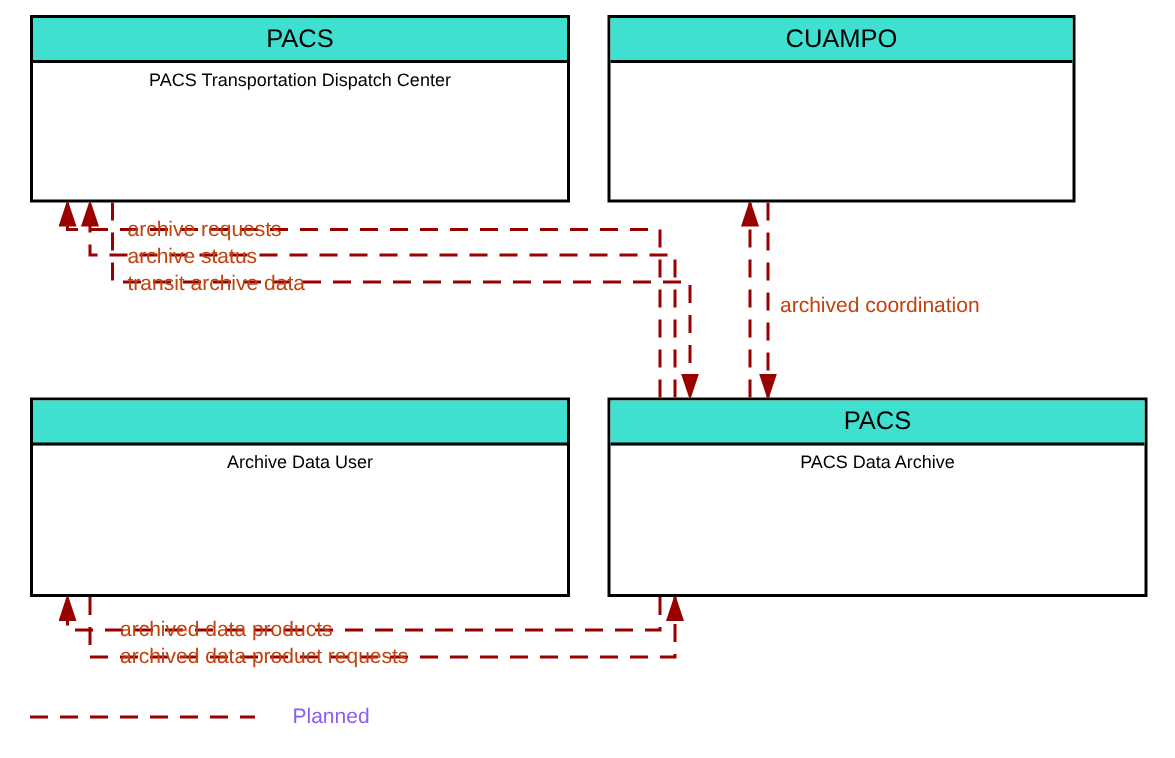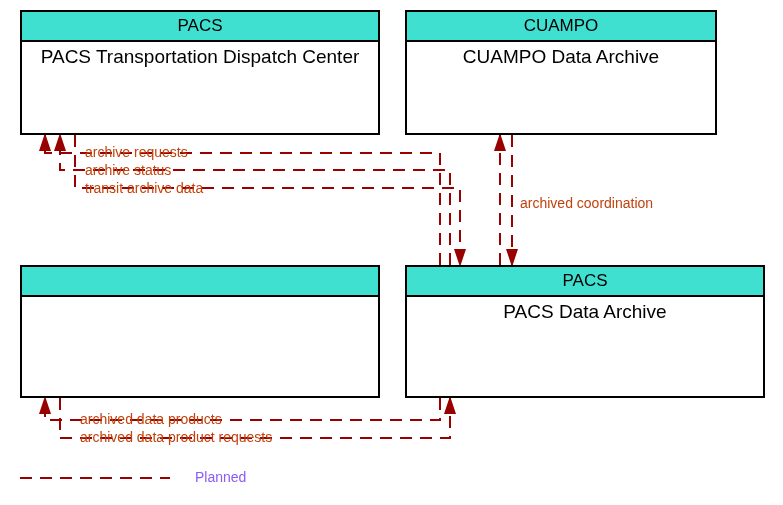--- a/index.html
+++ b/index.html
@@ -20,21 +20,21 @@
   .box-header {
     background: #40E0D0;
     text-align: center;
     font-size: 17px;
     padding: 4px 12px;
     border-bottom: 2px solid black;
     box-sizing: border-box;
   }
   .box-title {
     text-align: center;
-    font-size: 19px;
+    font-size: 12px;
     padding: 4px 0;
   }
   .flow-label {
     position: absolute;
     color: #c2410c;
     font-size: 14px;
     white-space: nowrap;
   }
   .legend-label {
     position: absolute;
@@ -68,25 +68,25 @@
   <path d="M 20 478 L 170 478" stroke="#990000" stroke-width="2" stroke-dasharray="12,8" fill="none"></path>
 </svg>
 
 <div class="box" style="left:20px; top:10px; width:360px; height:125px;">
   <div class="box-header">PACS</div>
   <div class="box-title">PACS Transportation Dispatch Center</div>
 </div>
 
 <div class="box" style="left:405px; top:10px; width:312px; height:125px;">
   <div class="box-header">CUAMPO</div>
-  <div class="box-title">CUAMPO Data Archive</div>
 </div>
 
 <div class="box" style="left:20px; top:265px; width:360px; height:133px;">
   <div class="box-header" style="min-height:30px;"></div>
+  <div class="box-title">Archive Data User</div>
 </div>
 
 <div class="box" style="left:405px; top:265px; width:360px; height:133px;">
   <div class="box-header">PACS</div>
   <div class="box-title">PACS Data Archive</div>
 </div>
 
 <div class="flow-label" style="left:85px; top:144px;">archive requests</div>
 <div class="flow-label" style="left:85px; top:162px;">archive status</div>
 <div class="flow-label" style="left:85px; top:180px;">transit archive data</div>

